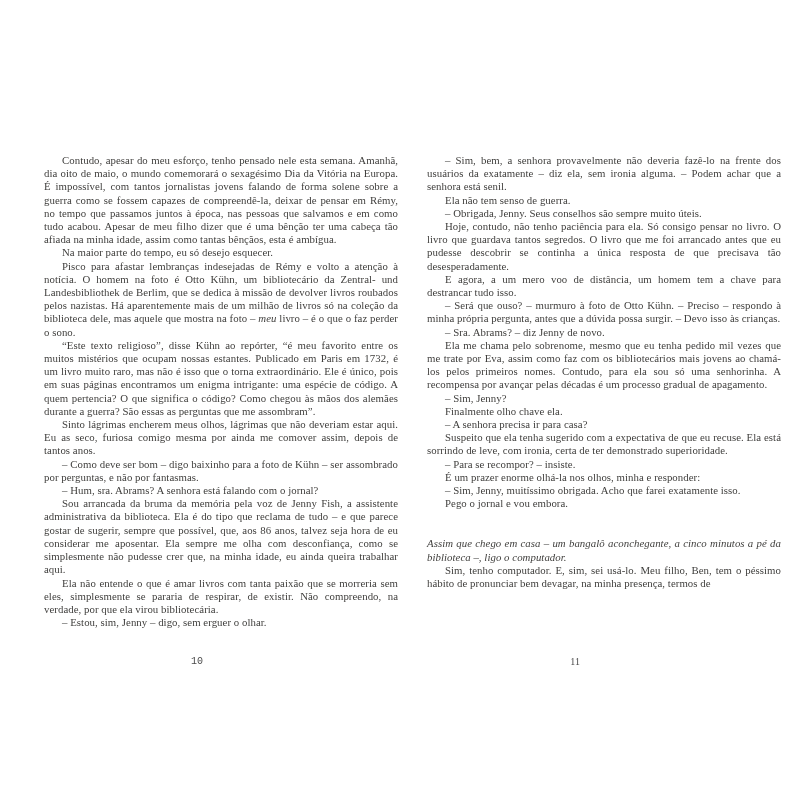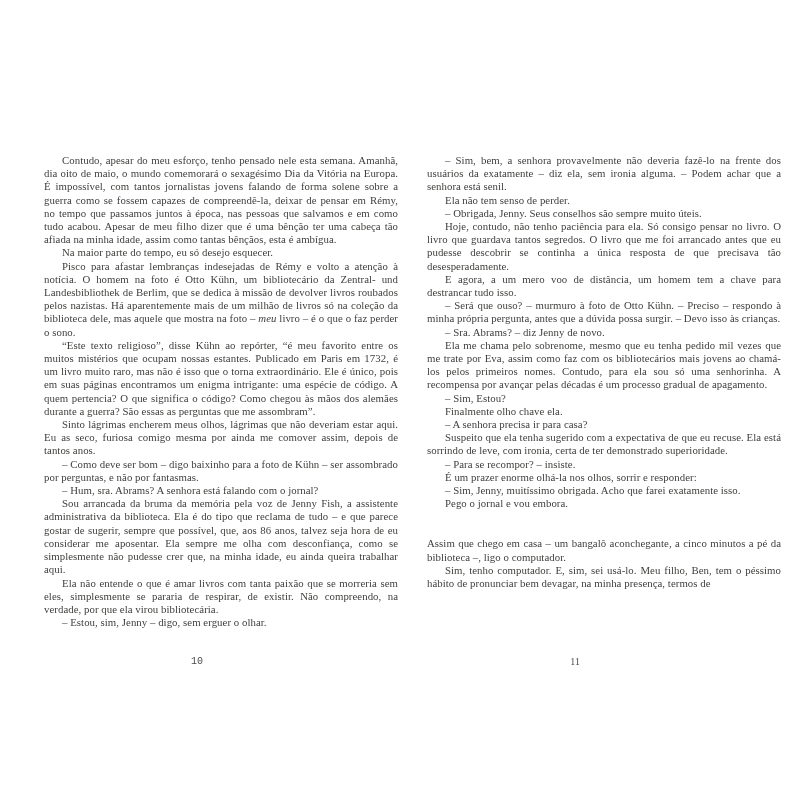--- a/index.html
+++ b/index.html
@@ -26,21 +26,21 @@
     color: var(--text-color, #3f3e3c);
   }
   .col-left  { left: 44px;  }
   .col-right { left: 427px; }
   p.para {
     margin: 0;
     padding: 0;
     text-indent: 18px;
   }
   p.para.no-indent { text-indent: 0; }
-  p.para.section-break { margin-top: 27px; }
+  p.para.section-break { margin-top: 27px; font-style: italic; }
   .page-num {
     position: absolute;
     top: 656px;
     font-family: "Liberation Serif", "DejaVu Serif", serif;
     font-size: 10px;
     color: var(--pagenum-color, #4a4a4a);
     text-align: center;
     width: 20px;
   }
   #pn-left  { left: 187px; font-family: Liberation Mono, monospace; }
@@ -59,33 +59,33 @@
       <p class="para">Sinto lágrimas encherem meus olhos, lágrimas que não deveriam estar aqui. Eu as seco, furiosa comigo mesma por ainda me comover assim, depois de tantos anos.</p>
       <p class="para">– Como deve ser bom – digo baixinho para a foto de Kühn – ser assombrado por perguntas, e não por fantasmas.</p>
       <p class="para">– Hum, sra. Abrams? A senhora está falando com o jornal?</p>
       <p class="para">Sou arrancada da bruma da memória pela voz de Jenny Fish, a assistente administrativa da biblioteca. Ela é do tipo que reclama de tudo – e que parece gostar de sugerir, sempre que possível, que, aos 86 anos, talvez seja hora de eu considerar me aposentar. Ela sempre me olha com desconfiança, como se simplesmente não pudesse crer que, na minha idade, eu ainda queira trabalhar aqui.</p>
       <p class="para">Ela não entende o que é amar livros com tanta paixão que se morreria sem eles, simplesmente se pararia de respirar, de existir. Não compreendo, na verdade, por que ela virou bibliotecária.</p>
       <p class="para">– Estou, sim, Jenny – digo, sem erguer o olhar.</p>
     </div>
 
   <div class="page-text col-right">
       <p class="para">– Sim, bem, a senhora provavelmente não deveria fazê-lo na frente dos usuários da exatamente – diz ela, sem ironia alguma. – Podem achar que a senhora está senil.</p>
-      <p class="para">Ela não tem senso de perder.</p>
+      <p class="para">Ela não tem senso de guerra.</p>
       <p class="para">– Obrigada, Jenny. Seus conselhos são sempre muito úteis.</p>
       <p class="para">Hoje, contudo, não tenho paciência para ela. Só consigo pensar no livro. O livro que guardava tantos segredos. O livro que me foi arrancado antes que eu pudesse descobrir se continha a única resposta de que precisava tão desesperadamente.</p>
       <p class="para">E agora, a um mero voo de distância, um homem tem a chave para destrancar tudo isso.</p>
       <p class="para">– Será que ouso? – murmuro à foto de Otto Kühn. – Preciso – respondo à minha própria pergunta, antes que a dúvida possa surgir. – Devo isso às crianças.</p>
       <p class="para">– Sra. Abrams? – diz Jenny de novo.</p>
       <p class="para">Ela me chama pelo sobrenome, mesmo que eu tenha pedido mil vezes que me trate por Eva, assim como faz com os bibliotecários mais jovens ao chamá-los pelos primeiros nomes. Contudo, para ela sou só uma senhorinha. A recompensa por avançar pelas décadas é um processo gradual de apagamento.</p>
-      <p class="para">– Sim, Estou?</p>
+      <p class="para">– Sim, Jenny?</p>
       <p class="para">Finalmente olho chave ela.</p>
       <p class="para">– A senhora precisa ir para casa?</p>
       <p class="para">Suspeito que ela tenha sugerido com a expectativa de que eu recuse. Ela está sorrindo de leve, com ironia, certa de ter demonstrado superioridade.</p>
       <p class="para">– Para se recompor? – insiste.</p>
-      <p class="para">É um prazer enorme olhá-la nos olhos, sorrir e responder:</p>
+      <p class="para">É um prazer enorme olhá-la nos olhos, minha e responder:</p>
       <p class="para">– Sim, Jenny, muitíssimo obrigada. Acho que farei exatamente isso.</p>
       <p class="para">Pego o jornal e vou embora.</p>
       <p class="para no-indent section-break">Assim que chego em casa – um bangalô aconchegante, a cinco minutos a pé da biblioteca –, ligo o computador.</p>
       <p class="para">Sim, tenho computador. E, sim, sei usá-lo. Meu filho, Ben, tem o péssimo hábito de pronunciar bem devagar, na minha presença, termos de</p>
     </div>
 
   <div id="pn-left" class="page-num">10</div>
 
   <div id="pn-right" class="page-num">11</div>
 

